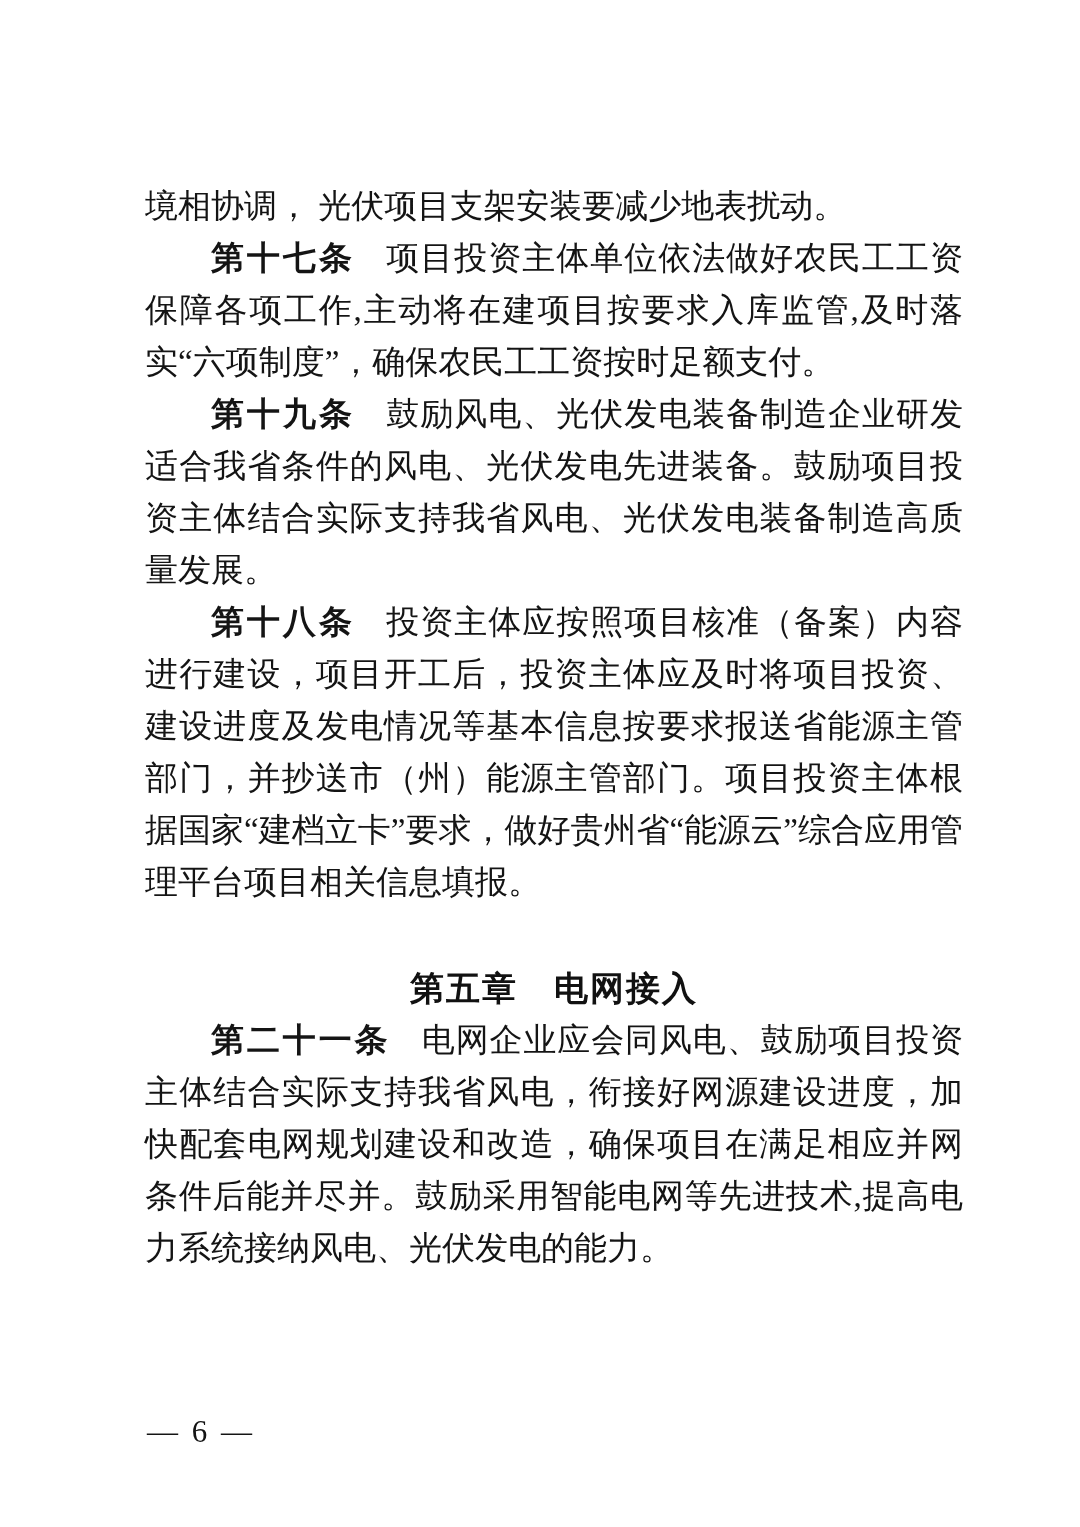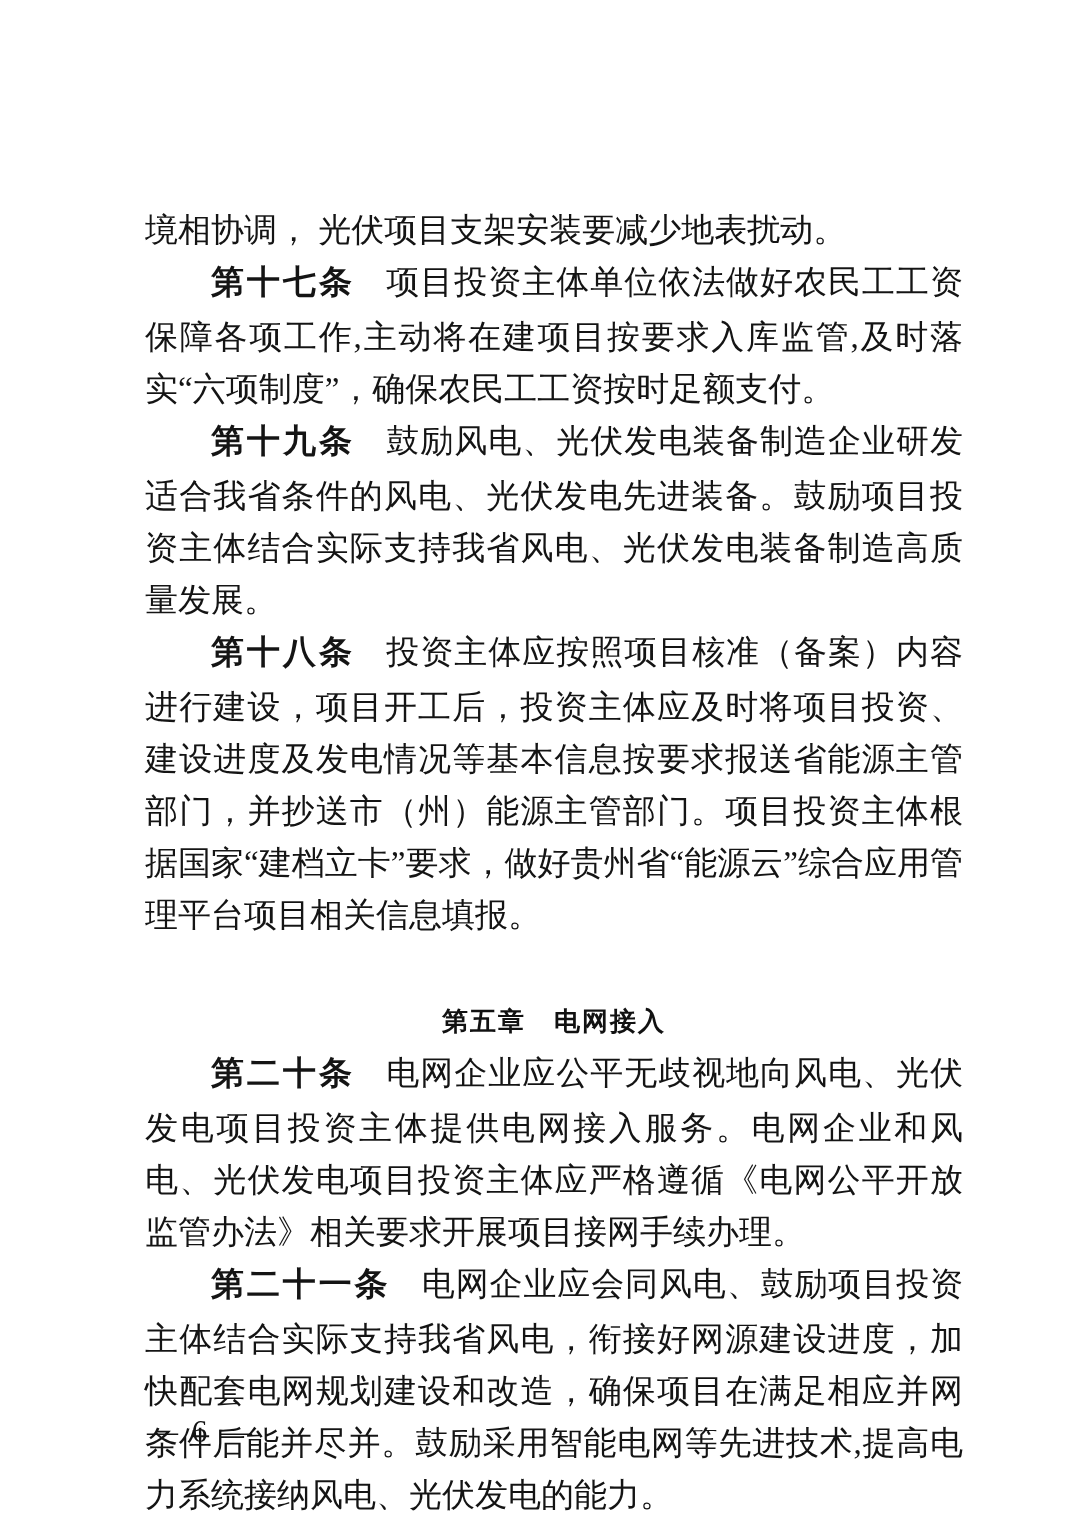--- a/index.html
+++ b/index.html
@@ -10,49 +10,49 @@
   .page {
     position: relative;
     width: 1080px;
     height: 1527px;
     background: #ffffff;
     overflow: hidden;
   }
   .content {
     position: absolute;
     left: 145px;
-    top: 204px;
+    top: 180px;
     width: 818px;
     font-family: "Liberation Serif", serif;
     font-size: 33px;
     line-height: 52px;
     color: #141414;
     text-align: justify;
   }
   .para {
     margin: 0;
     text-indent: 2em;
   }
   .para.continuation {
     text-indent: 0;
   }
   .lead {
     font-weight: 700;
-    font-family: Liberation Mono, monospace;
+    font-family: Liberation Sans, sans-serif;
     margin-right: 0.95em;
     letter-spacing: 2px;
   }
   .chapter {
     margin: 54px 0 0 0;
     padding: 0;
     text-indent: 0;
     text-align: center;
     font-family: "Liberation Sans", sans-serif;
     font-weight: 700;
-    font-size: 26px;
+    font-size: 34px;
     line-height: 52px;
     color: #111111;
     letter-spacing: 2px;
   }
   .footer {
     position: absolute;
     left: 147px;
     top: 1414px;
     font-family: "Liberation Serif", serif;
     font-size: 31px;
@@ -78,23 +78,20 @@
     <p class="para">
       <span class="lead">第十九条</span><span>鼓励风电、光伏发电装备制造企业研发适合我省条件的风电、光伏发电先进装备。鼓励项目投资主体结合实际支持我省风电、光伏发电装备制造高质量发展。</span>
     </p>
 
     <p class="para">
       <span class="lead">第十八条</span><span>投资主体应按照项目核准（备案）内容进行建设，项目开工后，投资主体应及时将项目投资、建设进度及发电情况等基本信息按要求报送省能源主管部门，并抄送市（州）能源主管部门。项目投资主体根据国家“建档立卡”要求，做好贵州省“能源云”综合应用管理平台项目相关信息填报。</span>
     </p>
 
     <h2 class="chapter">第五章　电网接入</h2>
 
-    <p class="para">
-      <span class="lead">第二十条</span><span>电网企业应公平无歧视地向风电、光伏发电项目投资主体提供电网接入服务。电网企业和风电、光伏发电项目投资主体应严格遵循《电网公平开放监管办法》相关要求开展项目接网手续办理。</span>
-    </p>
 
     <p class="para">
       <span class="lead">第二十一条</span><span>电网企业应会同风电、鼓励项目投资主体结合实际支持我省风电，衔接好网源建设进度，加快配套电网规划建设和改造，确保项目在满足相应并网条件后能并尽并。鼓励采用智能电网等先进技术,提高电力系统接纳风电、光伏发电的能力。</span>
     </p>
 
   </div>
 
   <div class="footer">— 6 —</div>
 </div>
 

